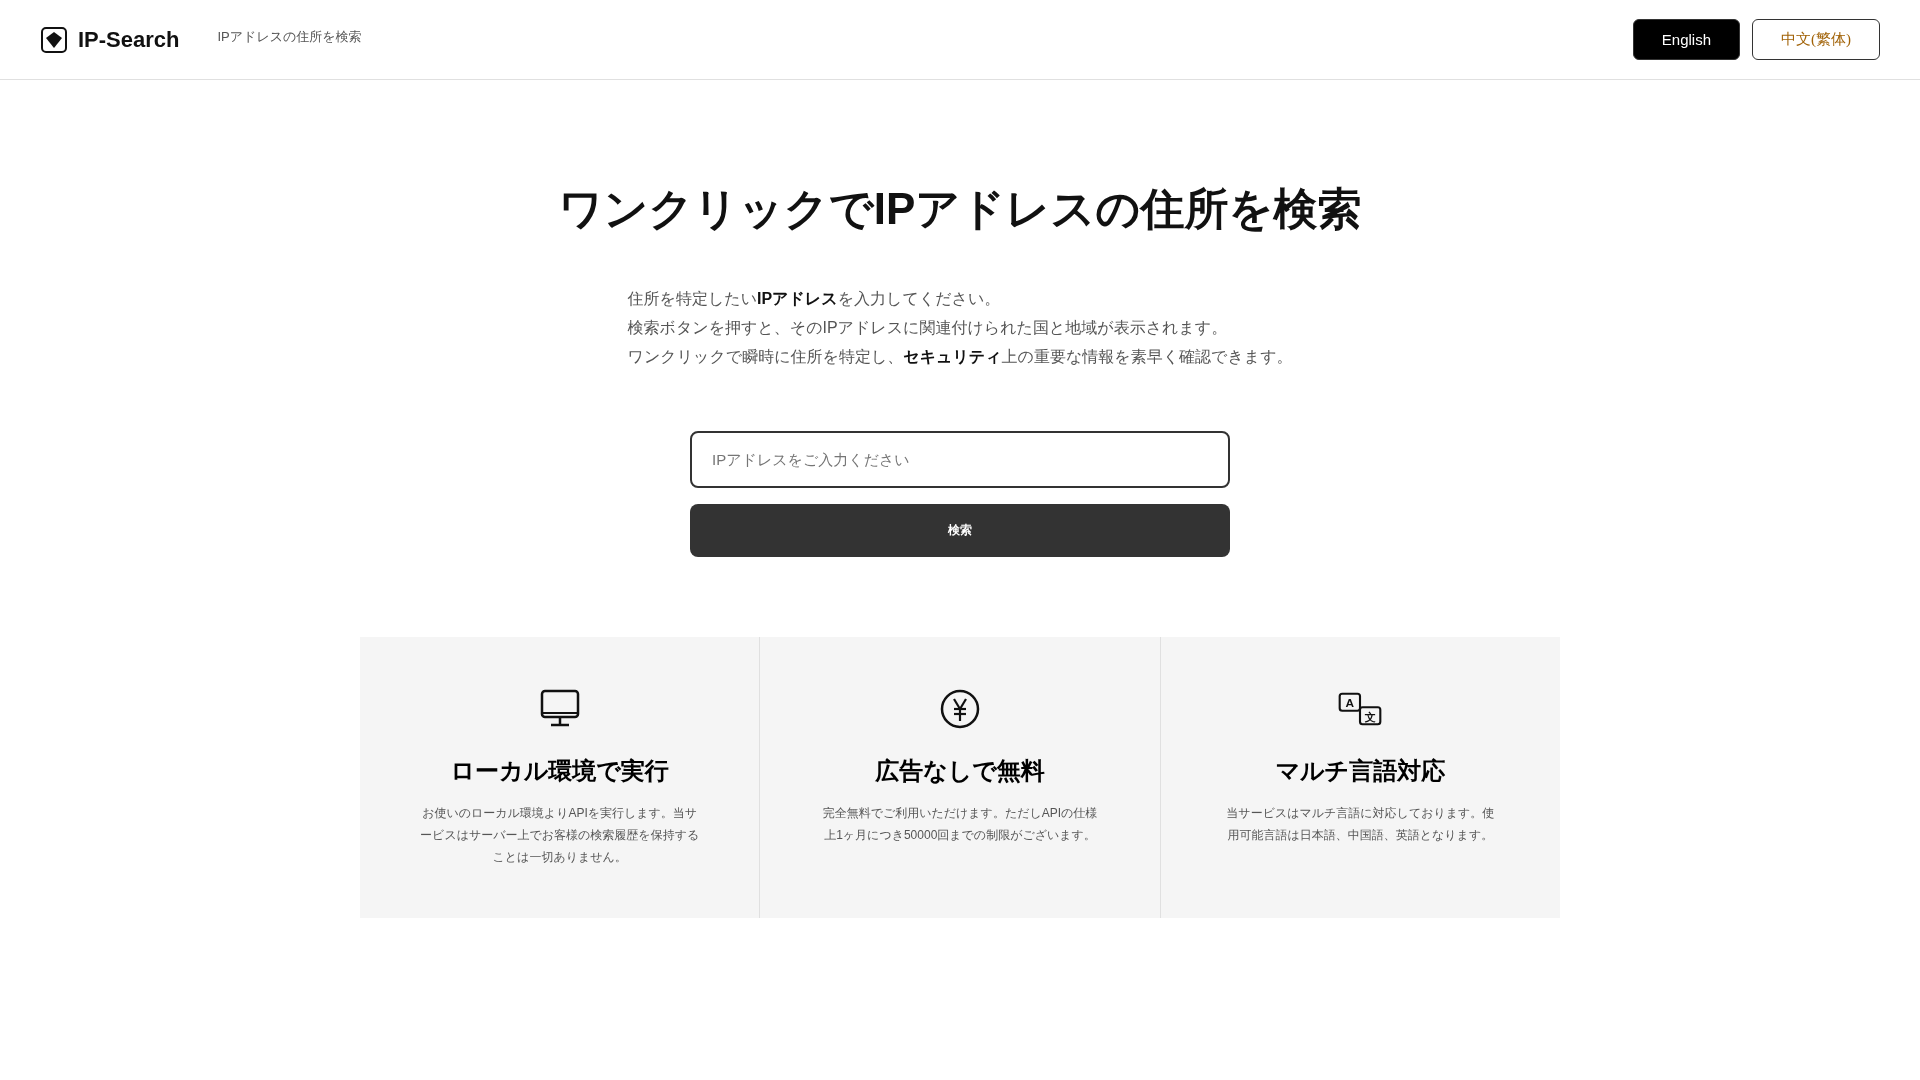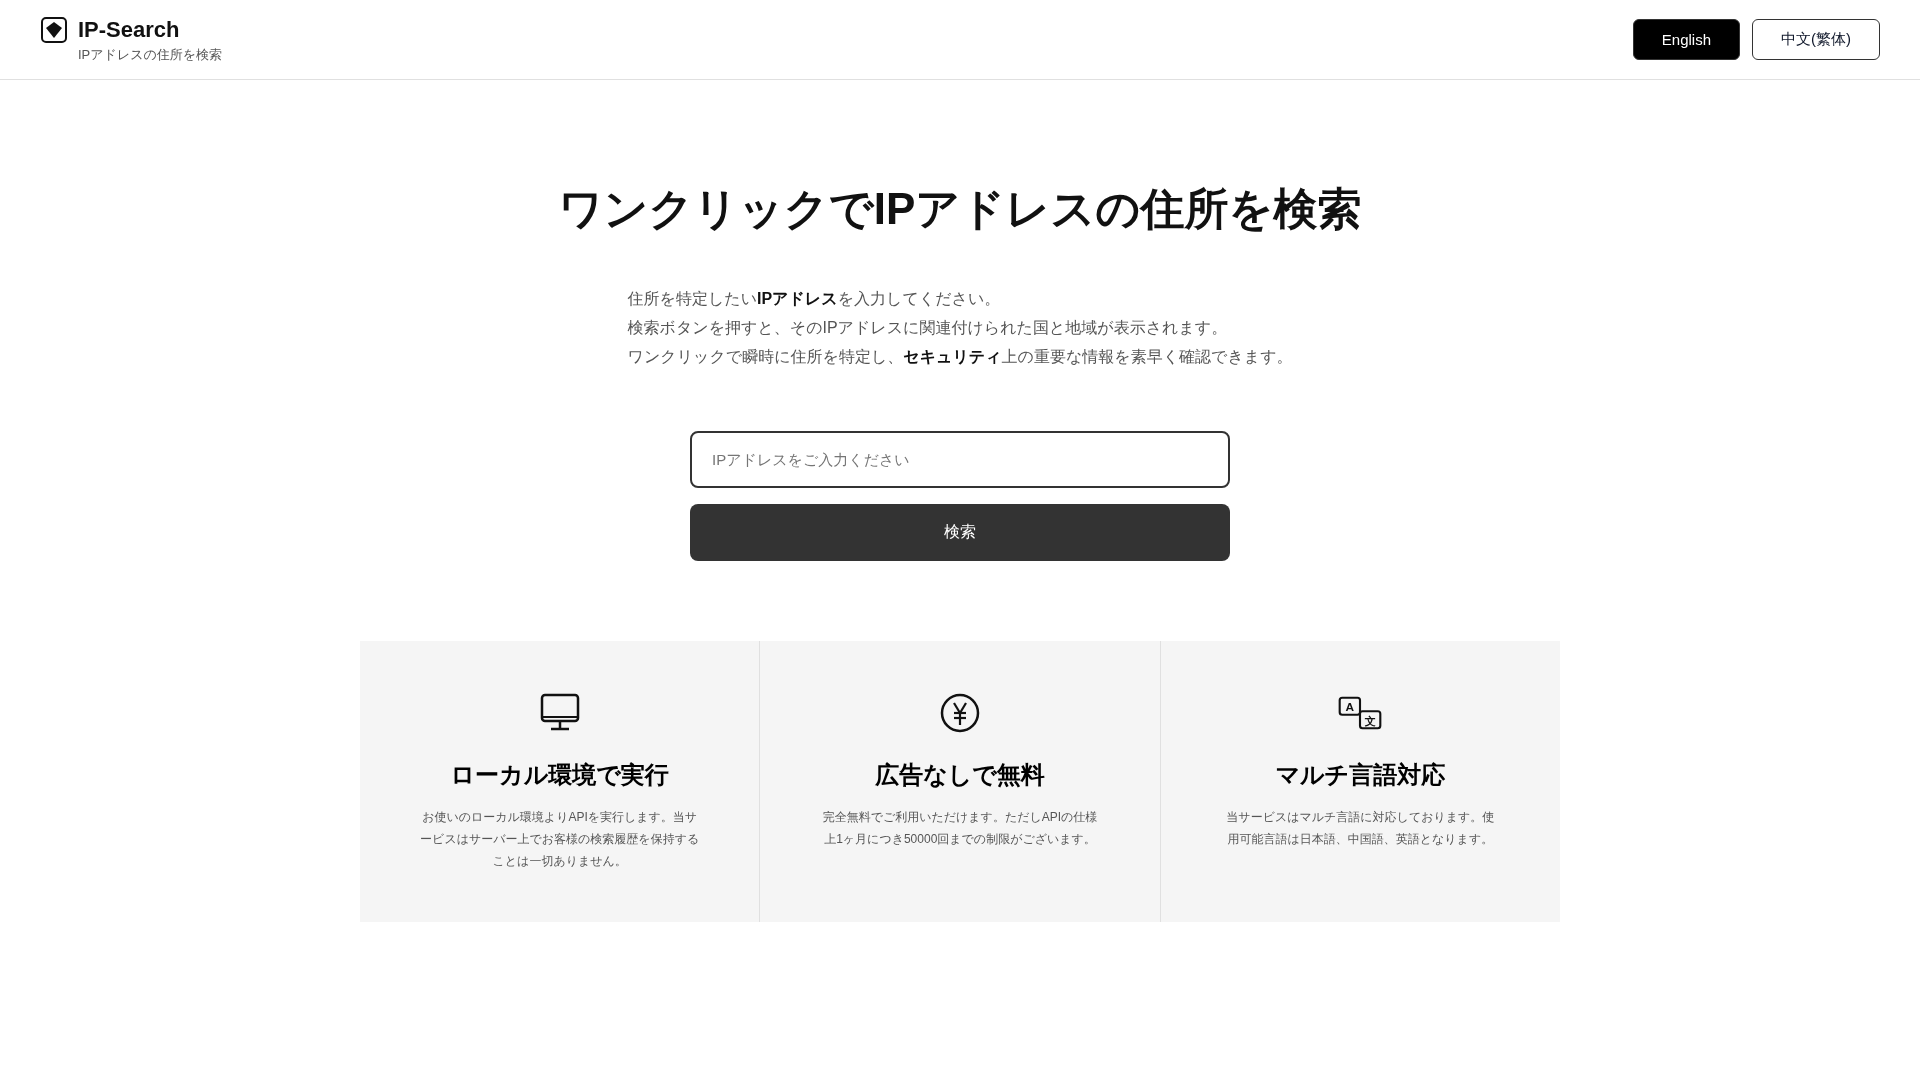--- a/index.html
+++ b/index.html
@@ -21,21 +21,21 @@
       display: flex;
       align-items: center;
       justify-content: space-between;
       padding: 0 40px;
       height: 80px;
       border-bottom: 1px solid #e0e0e0;
     }
 
     .logo-area {
       display: flex;
-      flex-direction: column;
+      flex-direction: row;
     }
 
     .logo-title {
       display: flex;
       align-items: center;
       gap: 10px;
       font-size: 22px;
       font-weight: 700;
       color: #111;
     }
@@ -67,22 +67,23 @@
     }
 
     .lang-btn-active {
       background: #000000;
       color: #fff;
       border-color: #333;
     }
 
     .lang-btn-outline {
       background: #fff;
-      color: #0f172a;
+      color: #a16207;
       border-color: #333;
+      font-family: Liberation Serif, serif;
     }
 
     
     .main {
       display: flex;
       flex-direction: column;
       align-items: center;
       padding: 100px 40px 60px;
     }
 
@@ -122,22 +123,22 @@
       font-size: 15px;
       border: 2px solid #333;
       border-radius: 8px;
       outline: none;
       color: #999;
     }
 
     .search-button {
       width: 100%;
       padding: 18px;
-      font-size: 16px;
-      font-weight: 400;
+      font-size: 12px;
+      font-weight: 700;
       background: #333;
       color: #fff;
       border: none;
       border-radius: 8px;
       cursor: pointer;
     }
 
     
     .features {
       display: flex;

